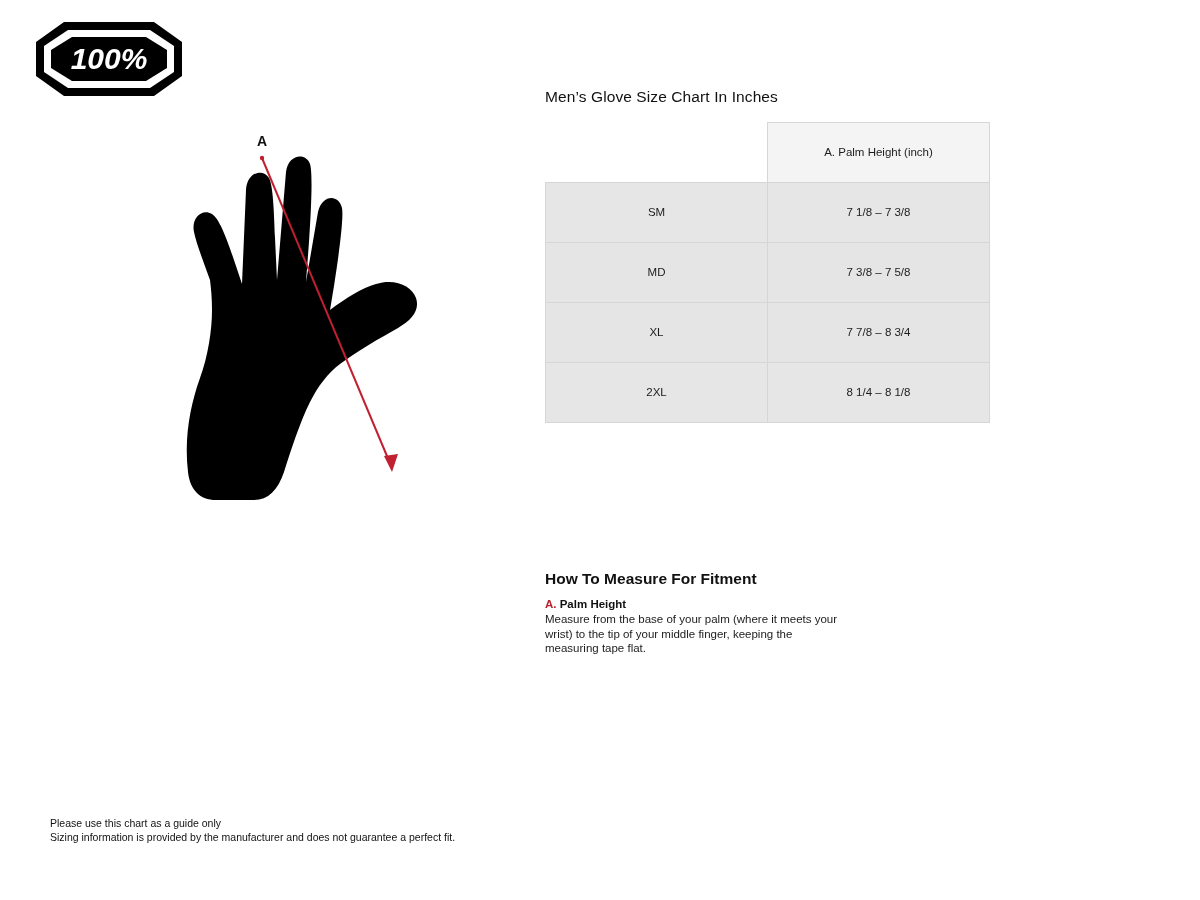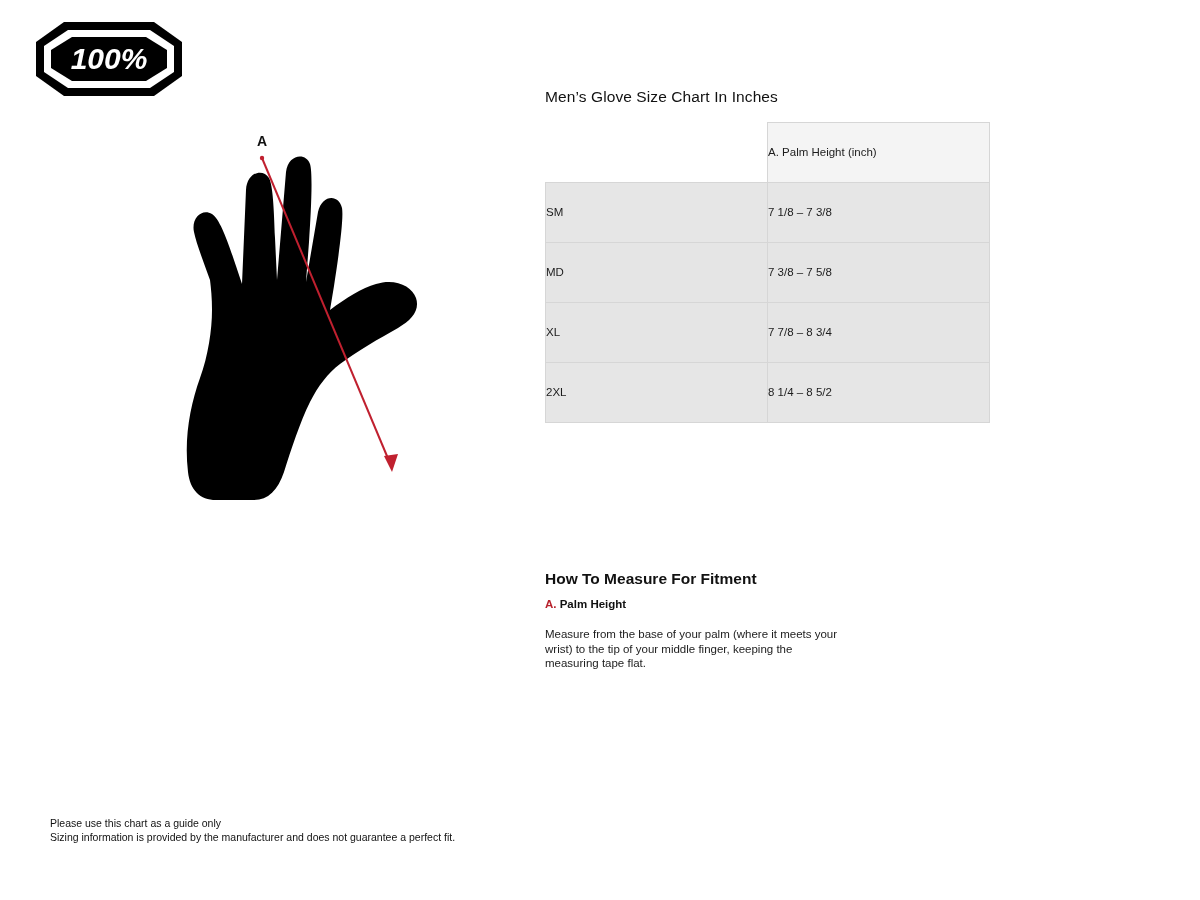--- a/index.html
+++ b/index.html
@@ -63,21 +63,21 @@
 
   table.size-table {
     border-collapse: collapse;
     width: 445px;
     table-layout: fixed;
   }
   table.size-table th,
   table.size-table td {
     border: 1px solid #d6d6d6;
     height: 59px;
-    text-align: left;
+    text-align: center;
     vertical-align: middle;
     font-size: 11.5px;
     font-weight: normal;
     color: #1c1c1c;
     padding: 0;
     margin-top: 22px;
   }
   table.size-table thead th.corner-cell {
     border: none;
     background: transparent;
@@ -108,21 +108,21 @@
   }
   #measure-title {
     font-size: 15.5px;
     font-weight: bold;
     color: #111111;
     margin: 0 0 10px 0;
   }
   .measure-sub {
     font-size: 11.5px;
     font-weight: bold;
-    margin: 0 0 17px 0;
+    margin: 0 0 2px 0;
     color: #111111;
   }
   .measure-sub .letter {
     color: #b8222c;
   }
   .measure-body {
     font-size: 11.5px;
     line-height: 14.6px;
     color: #1c1c1c;
     margin: 0;
@@ -214,21 +214,21 @@
       <tr class="even">
         <td class="size-cell">MD</td>
         <td>7 3/8 – 7 5/8</td>
       </tr>
       <tr class="even">
         <td class="size-cell">XL</td>
         <td>7 7/8 – 8 3/4</td>
       </tr>
       <tr class="odd">
         <td class="size-cell">2XL</td>
-        <td>8 1/4 – 8 5/2</td>
+        <td>8 1/4 – 8 1/8</td>
       </tr>
     </tbody>
   </table>
 </div>
 
 <div id="measure-panel">
   <h2 id="measure-title">How To Measure For Fitment</h2>
   <p class="measure-sub">
     <span class="letter">A.</span>
     <span>Palm Height</span>

